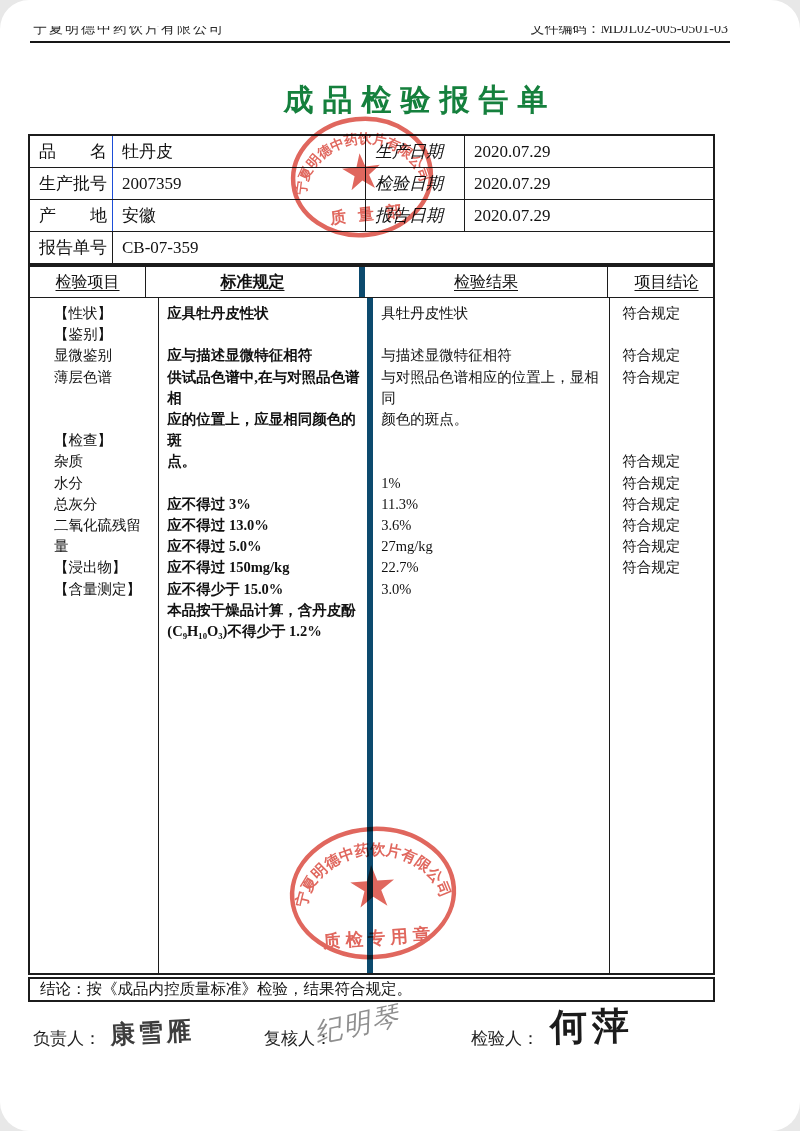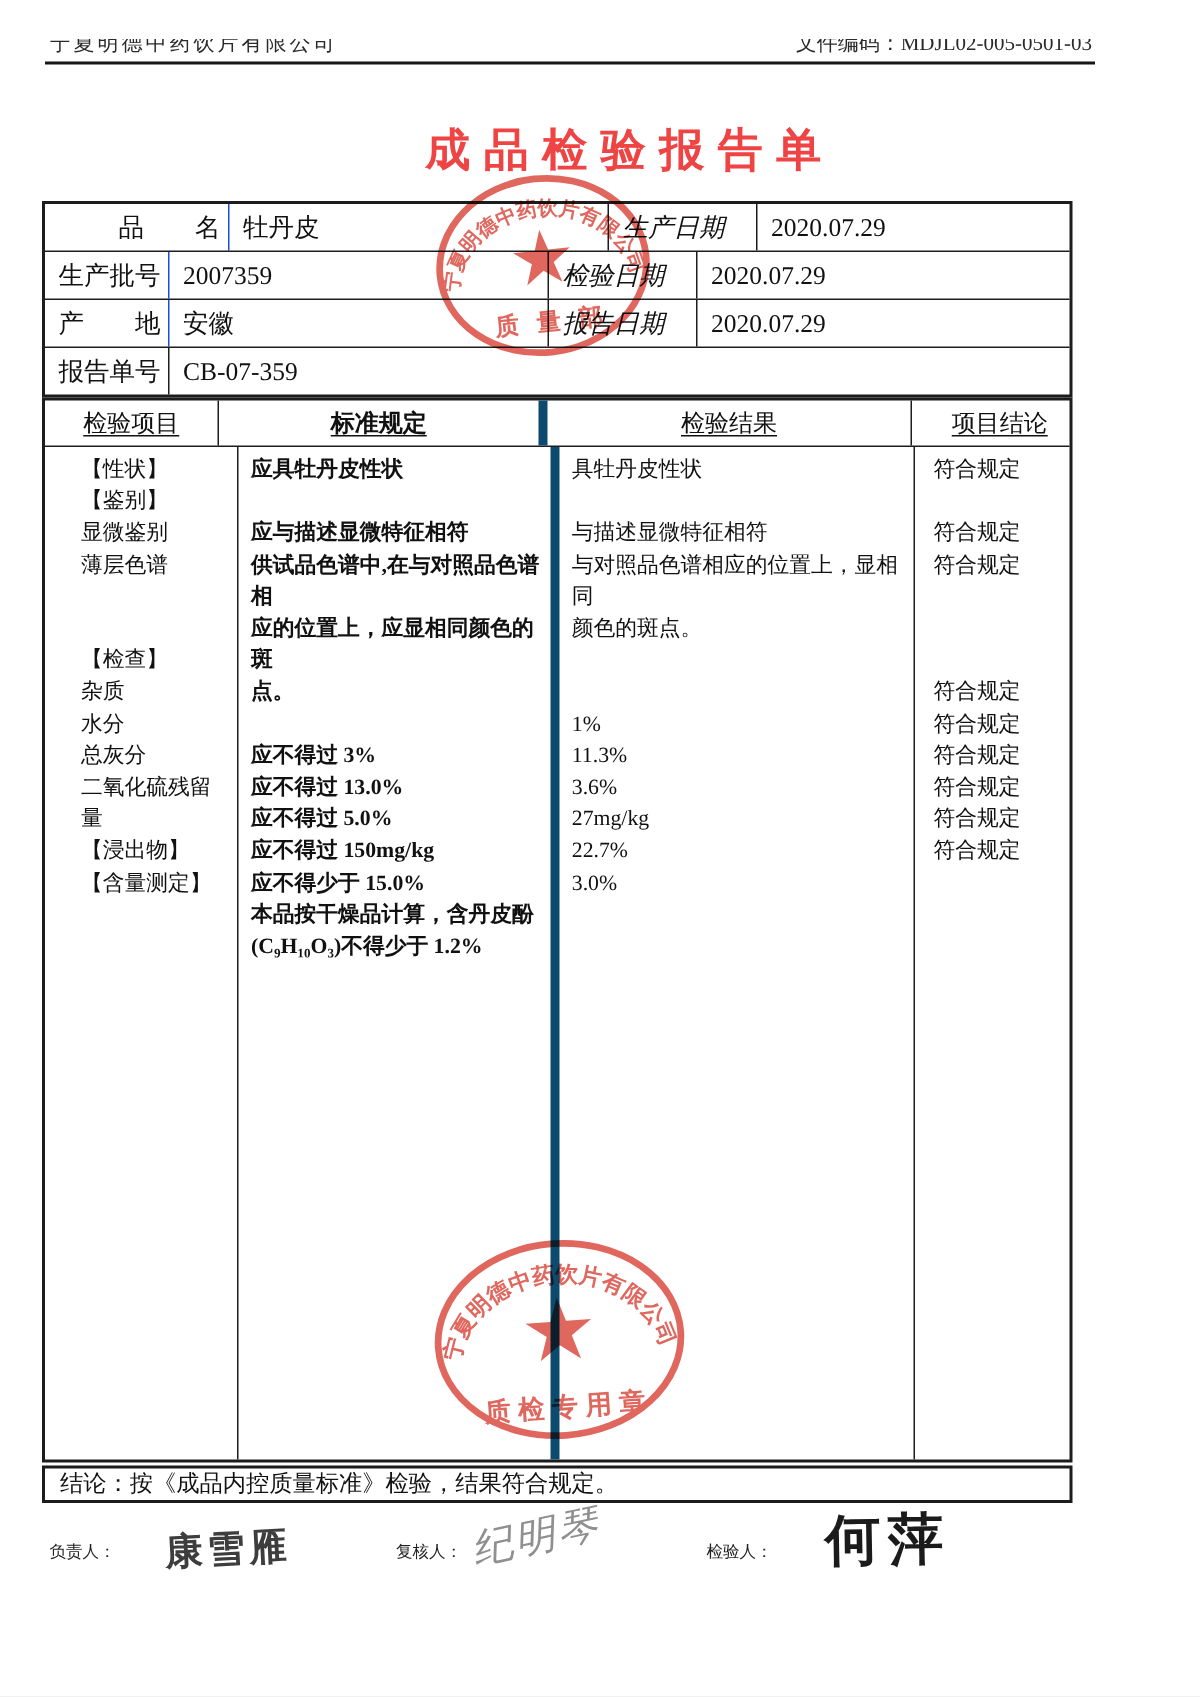--- a/index.html
+++ b/index.html
@@ -1,40 +1,40 @@
 <!DOCTYPE html>
 <html><head>
 <meta charset="utf-8">
 <style>
   html,body { margin:0; padding:0; background:#e8e8e8; }
   #page {
     position:relative; width:800px; height:1131px; margin:0 auto;
     background:#ffffff; overflow:hidden;
-    font-family:"Liberation Serif","DejaVu Serif",serif; color:#111111;
+    font-family:"Liberation Serif","DejaVu Serif",serif; color:#111111;border-radius:29px;
   }
   
   .topbar-clip { position:absolute; top:26px; height:15px; overflow:hidden; }
   .topbar-clip .inner { display:block; margin-top:-6px; font-size:14px; color:#2a2a2a; white-space:nowrap; }
   #topbar-left  { left:33px;  width:300px; }
   #topbar-left .inner { letter-spacing:2px; }
   #topbar-right { right:72px; width:420px; text-align:right; }
   .rule { position:absolute; left:30px; top:41px; width:700px; height:2px; background:#161616; }
 
   .title {
     position:absolute; left:40px; top:80px; width:760px; text-align:center;
-    font-size:30px; font-weight:bold; letter-spacing:9px; color:#ef4444;
+    font-size:30px; font-weight:bold; letter-spacing:9px; color:#15803d;
   }
 
   
   .info-table {
     position:absolute; left:28px; top:134px; width:687px; height:131px;
     box-sizing:border-box; border:2px solid #1c1c1c; display:flex; flex-direction:column;
   }
   .it-row { flex:1; display:flex; border-top:1px solid #1c1c1c; min-height:0; }
-  .it-row:first-child { border-top:none;padding-left:40px; }
+  .it-row:first-child { border-top:none; }
   .it-cell {
     box-sizing:border-box; display:flex; align-items:center; padding-left:9px;
     font-size:17px; white-space:nowrap; overflow:hidden;
   }
   .w-label  { width:82px; }
   .w-val    { width:253px; border-left:1px solid #1d4ed8; }
   .w-label2 { width:99px;  border-left:1px solid #1c1c1c;font-style:italic; }
   .w-val2   { flex:1;      border-left:1px solid #1c1c1c; }
   .w-valspan{ flex:1;      border-left:1px solid #1c1c1c; }
 
@@ -59,21 +59,21 @@
   .c4 { width:105px; padding-left:12px; }
 
   
   .conclusion {
     position:absolute; left:28px; top:977px; width:687px; height:25px;
     box-sizing:border-box; border:2px solid #1c1c1c; display:flex; align-items:center;
     padding-left:10px; font-size:15.5px;
   }
 
   
-  .sig-label { position:absolute; top:1027px; font-size:11px; color:#222; }
+  .sig-label { position:absolute; top:1027px; font-size:17px; color:#222; }
   #sig-label-1 { left:33px; }
   #sig-label-2 { left:264px; }
   #sig-label-3 { left:471px; }
   .sig-name { position:absolute; white-space:nowrap; }
   #sig-name-1 {
     left:110px; top:1016px; font-size:25px; color:#3d3d3d; font-weight:600;
     letter-spacing:3px; transform:rotate(-3deg);
   }
   #sig-name-2 {
     left:316px; top:1006px; font-size:27px; color:#8f8f8f;

